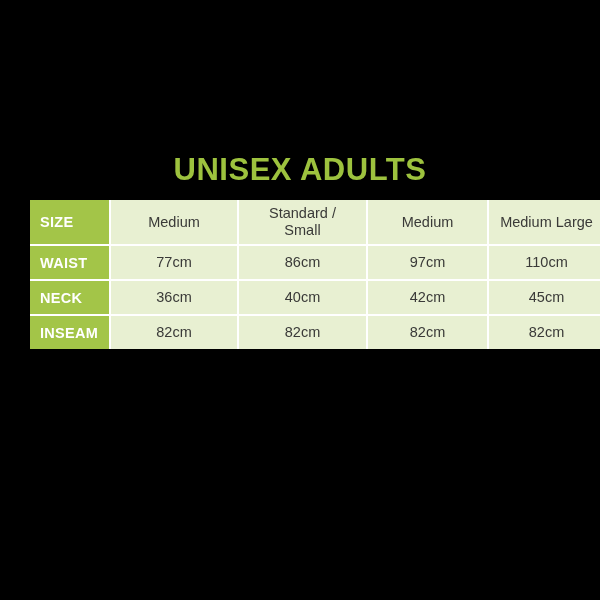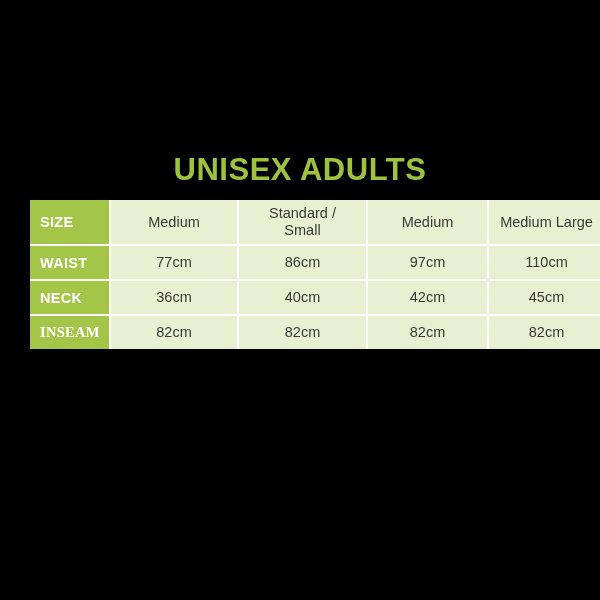--- a/index.html
+++ b/index.html
@@ -58,21 +58,20 @@
     font-size: 14.5px;
     text-transform: uppercase;
     text-align: left;
     padding: 0 0 0 10px;
     letter-spacing: 0.3px;
     border-bottom: 2px solid #ffffff;
     vertical-align: middle;
   }
   tr:last-child td.label-cell {
     border-bottom: none;
-    font-family: Liberation Serif, serif;
   }
   th.value-cell, td.value-cell {
     background: #e8f0d2;
     color: #3a3a38;
     font-size: 14.5px;
     font-weight: normal;
     text-align: center;
     vertical-align: middle;
     border-left: 2px solid #ffffff;
     border-bottom: 2px solid #ffffff;

